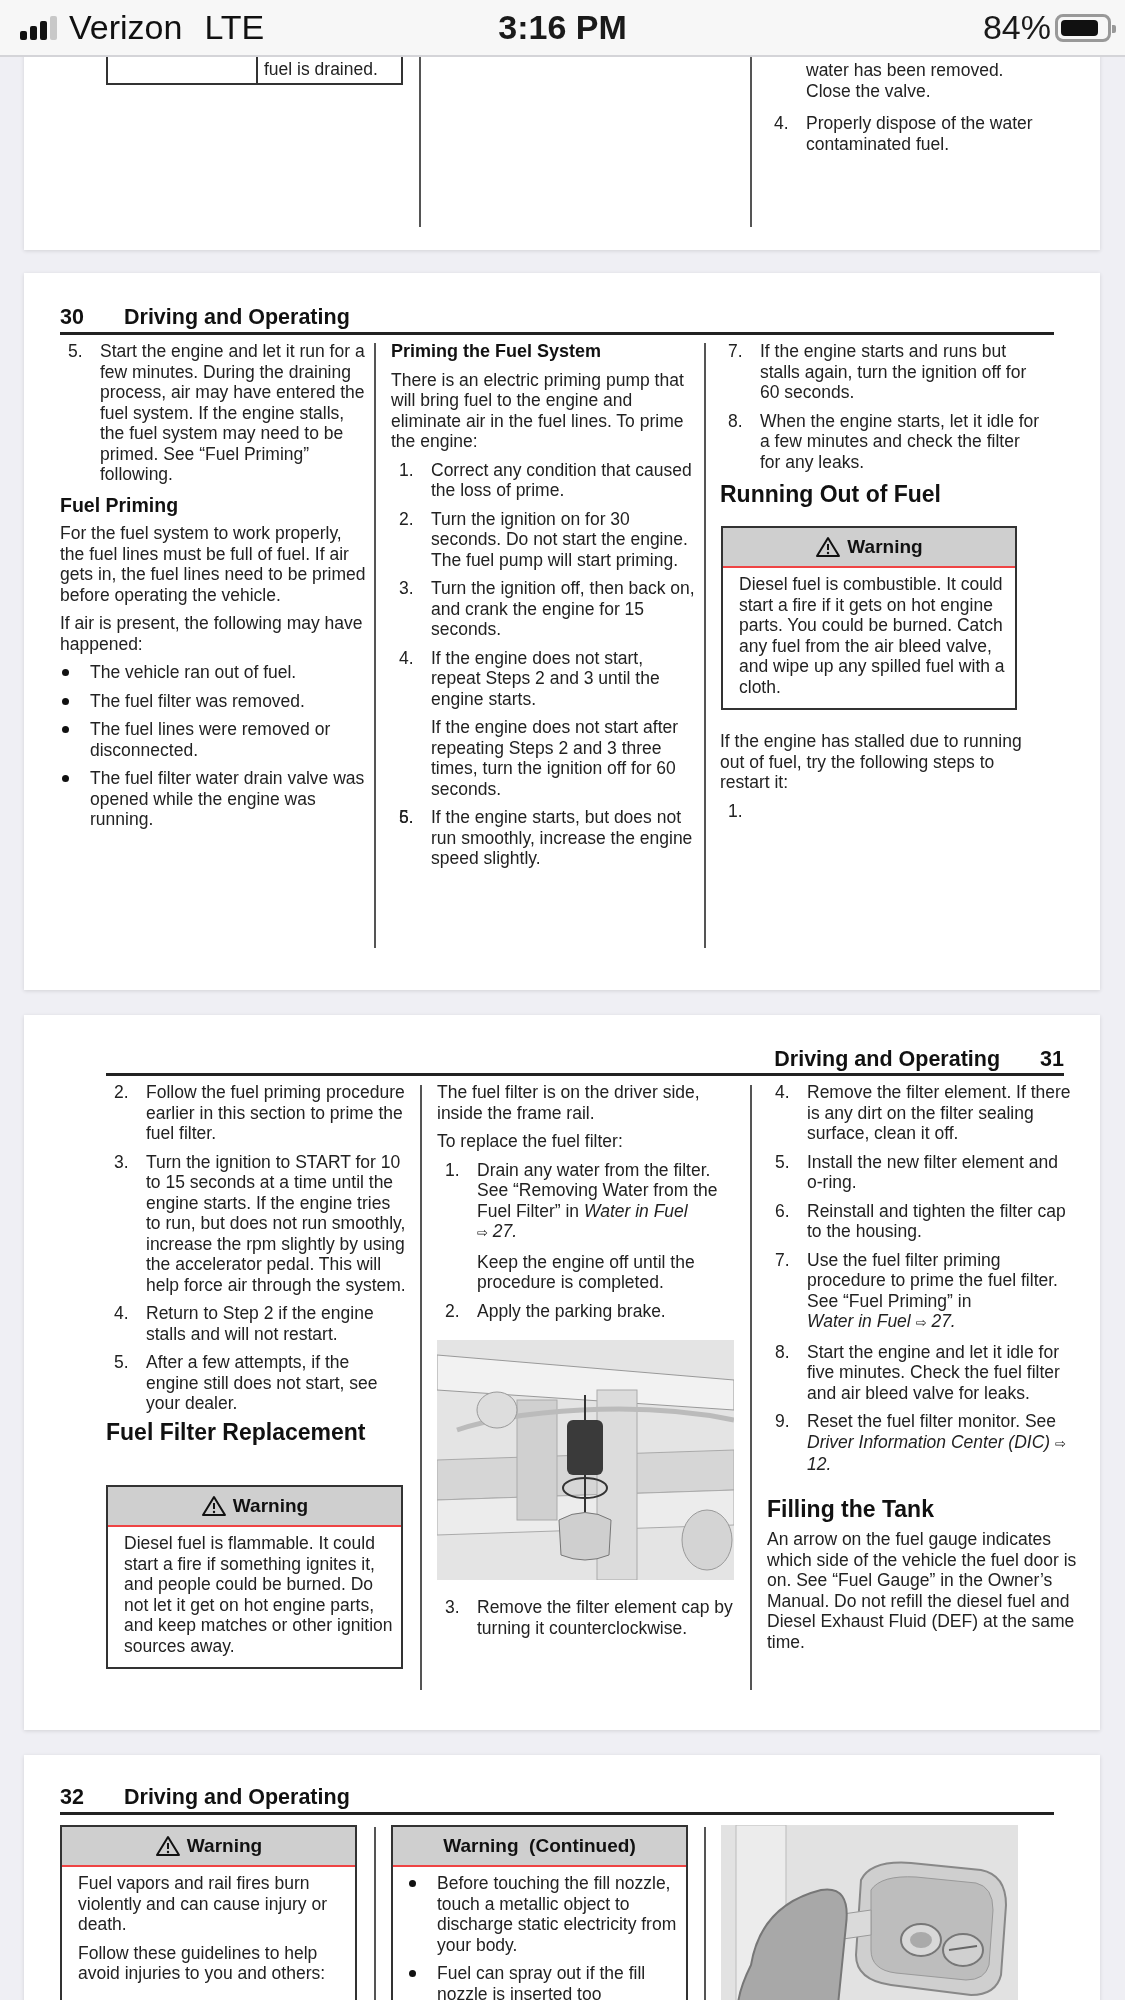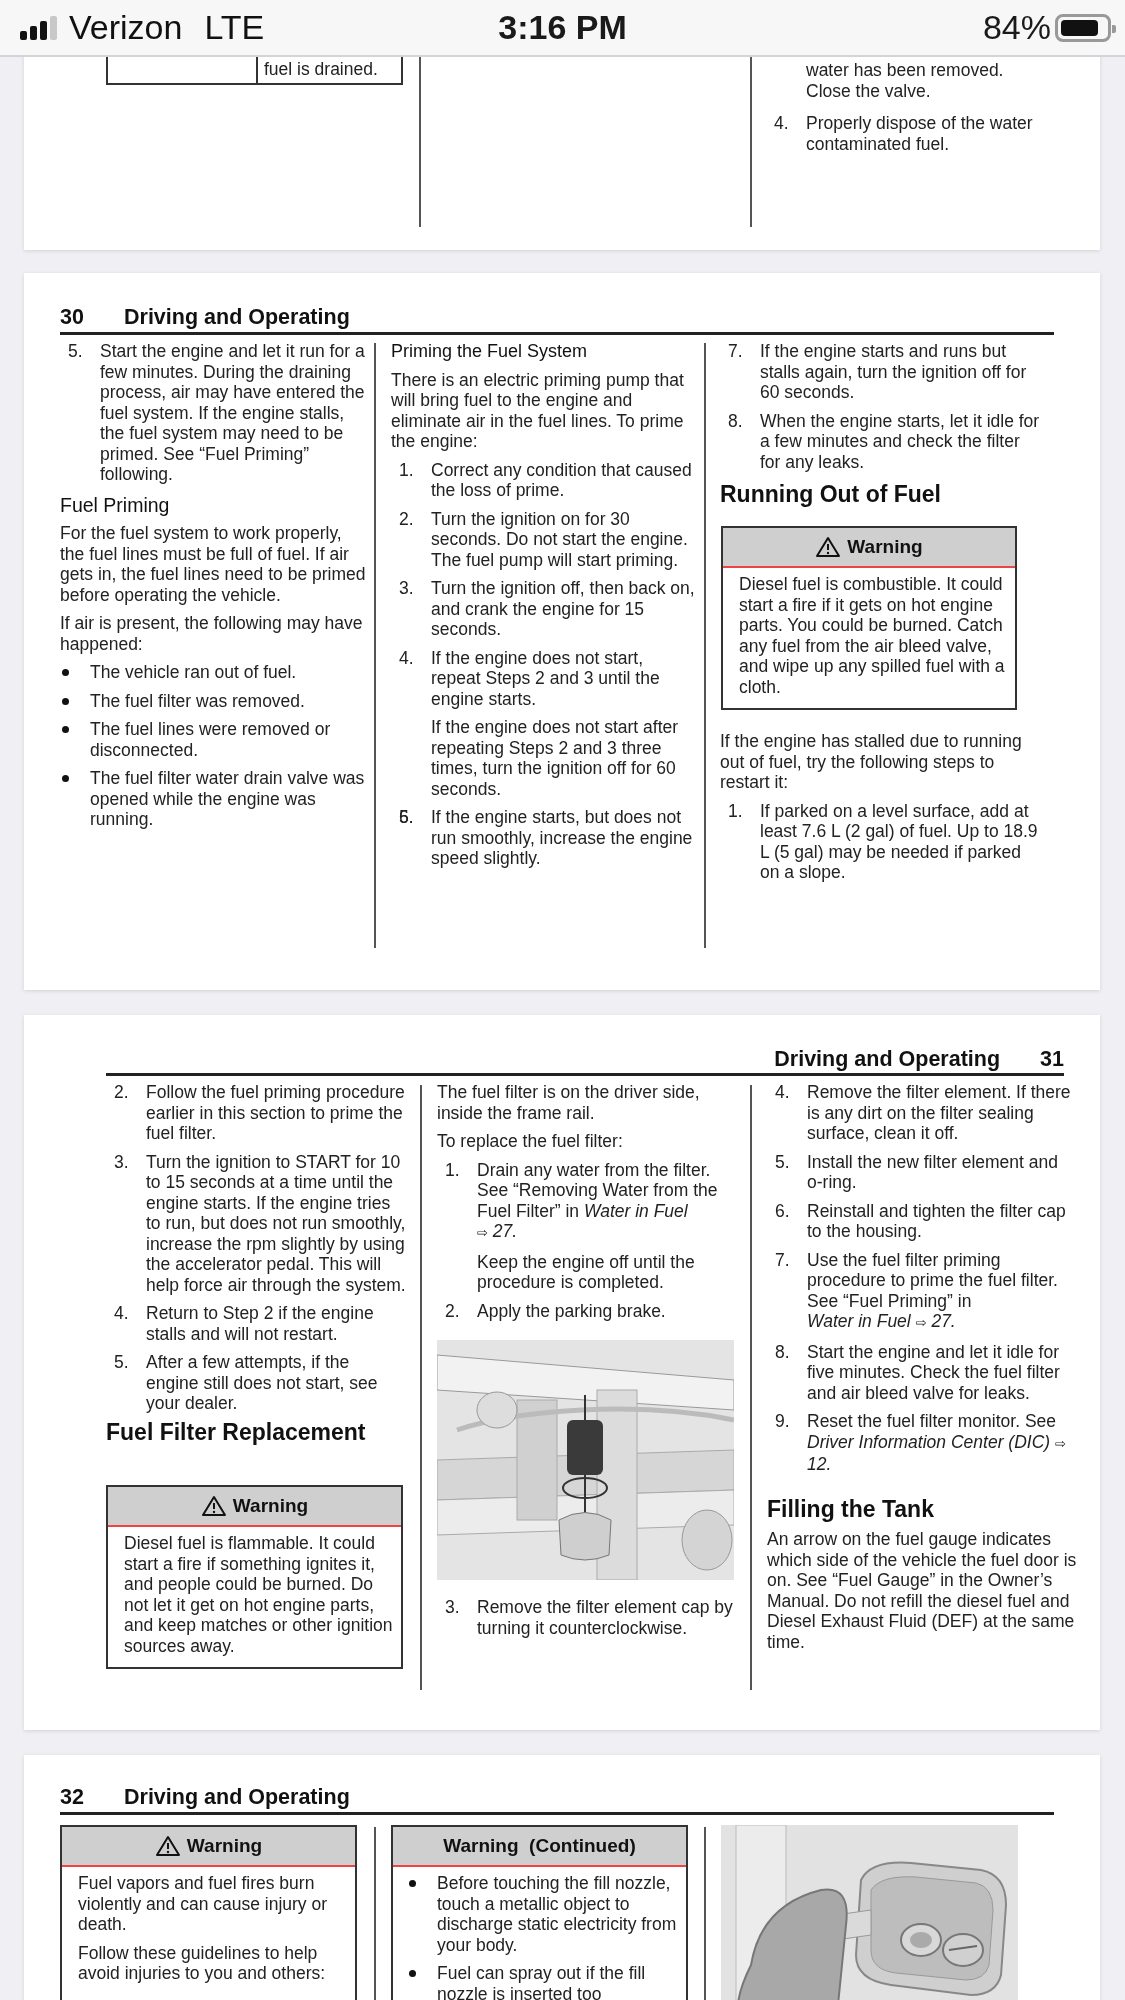--- a/index.html
+++ b/index.html
@@ -25,21 +25,21 @@
   
   .page { position: absolute; left: 24px; width: 1076px; background: #fff; box-shadow: 0 1px 4px rgba(0,0,0,0.12); overflow: hidden; }
   .txt { font-size: 17.5px; line-height: 20.5px; color: #222; }
   .abs { position: absolute; }
   .vrule { position: absolute; width: 1.5px; background: #555; }
   .hrule { position: absolute; height: 2.5px; background: #222; }
 
   .page-head { position: absolute; font-size: 21.5px; font-weight: bold; color: #111; white-space: nowrap; }
   .page-head .num { display: inline-block; }
   .sec-title { font-size: 23px; font-weight: bold; color: #111; }
-  .sub-title { font-size: 18px; font-weight: normal; color: #111; }
+  .sub-title { font-size: 18px; font-weight: bold; color: #111; }
 
   ol.steps, ul.bul { list-style: none; }
   .step { position: relative; padding-left: 40px; margin-bottom: 8px; }
   .step .n { position: absolute; left: 8px; top: 0; }
   .step .extra { margin-top: 8px; }
   .bullet { position: relative; padding-left: 30px; margin-bottom: 8px; }
   .bullet::before { content: ""; position: absolute; left: 2px; top: 7px; width: 7px; height: 7px; background: #111; border-radius: 50%; }
   .para { margin-bottom: 8px; }
   i { font-style: italic; }
 
@@ -139,21 +139,21 @@
           <path d="M13 2 L24 20 L2 20 Z" fill="none" stroke="#111" stroke-width="2" stroke-linejoin="round"></path>
           <line x1="13" y1="8" x2="13" y2="14" stroke="#111" stroke-width="2"></line>
           <circle cx="13" cy="17" r="1.2" fill="#111"></circle>
         </svg>
       <span>Warning</span>
     </div>
     <div class="warn-body txt">Diesel fuel is combustible. It could start a fire if it gets on hot engine parts. You could be burned. Catch any fuel from the air bleed valve, and wipe up any spilled fuel with a cloth.</div>
   </div>
   <div class="abs txt" style="left:696px; top:458px; width:320px;">
     <div class="para">If the engine has stalled due to running out of fuel, try the following steps to restart it:</div>
-    <div class="step"><span class="n">1.</span><span>If parked on a level surface, add at least 7.6 L (2 gal) of fuel. Up to 18.9 L (5 gal) may be needed if parked on a slope.</span></div>
+    <div class="step"><span class="n">1.</span></div>
   </div>
 </div>
 
 <div class="page" style="top:1015px; height:715px;">
   <div class="page-head" style="right:36px; top:32px;">
     <span>Driving and Operating</span><span class="num" style="margin-left:40px;">31</span>
   </div>
   <div class="hrule" style="left:82px; top:58px; width:958px;"></div>
 
   <div class="abs txt" style="left:82px; top:67px; width:300px;">
@@ -232,21 +232,21 @@
   <div class="warn" style="left:36px; top:70px; width:297px; height:220px; border-bottom:none;">
     <div class="warn-head">
       <svg width="26" height="22" viewBox="0 0 26 22">
           <path d="M13 2 L24 20 L2 20 Z" fill="none" stroke="#111" stroke-width="2" stroke-linejoin="round"></path>
           <line x1="13" y1="8" x2="13" y2="14" stroke="#111" stroke-width="2"></line>
           <circle cx="13" cy="17" r="1.2" fill="#111"></circle>
         </svg>
       <span>Warning</span>
     </div>
     <div class="warn-body txt">
-      <div class="para">Fuel vapors and fuel fires burn violently and can cause injury or death.</div>
+      <div class="para">Fuel vapors and rail fires burn violently and can cause injury or death.</div>
       <div class="para">Follow these guidelines to help avoid injuries to you and others:</div>
     </div>
   </div>
   <div class="vrule" style="left:350px; top:72px; height:200px;"></div>
 
   <div class="warn" style="left:367px; top:70px; width:297px; height:220px; border-bottom:none;">
     <div class="warn-head">
       <span style="white-space:pre;">Warning  (Continued)</span>
     </div>
     <div class="warn-body txt" style="padding-left:14px;">

